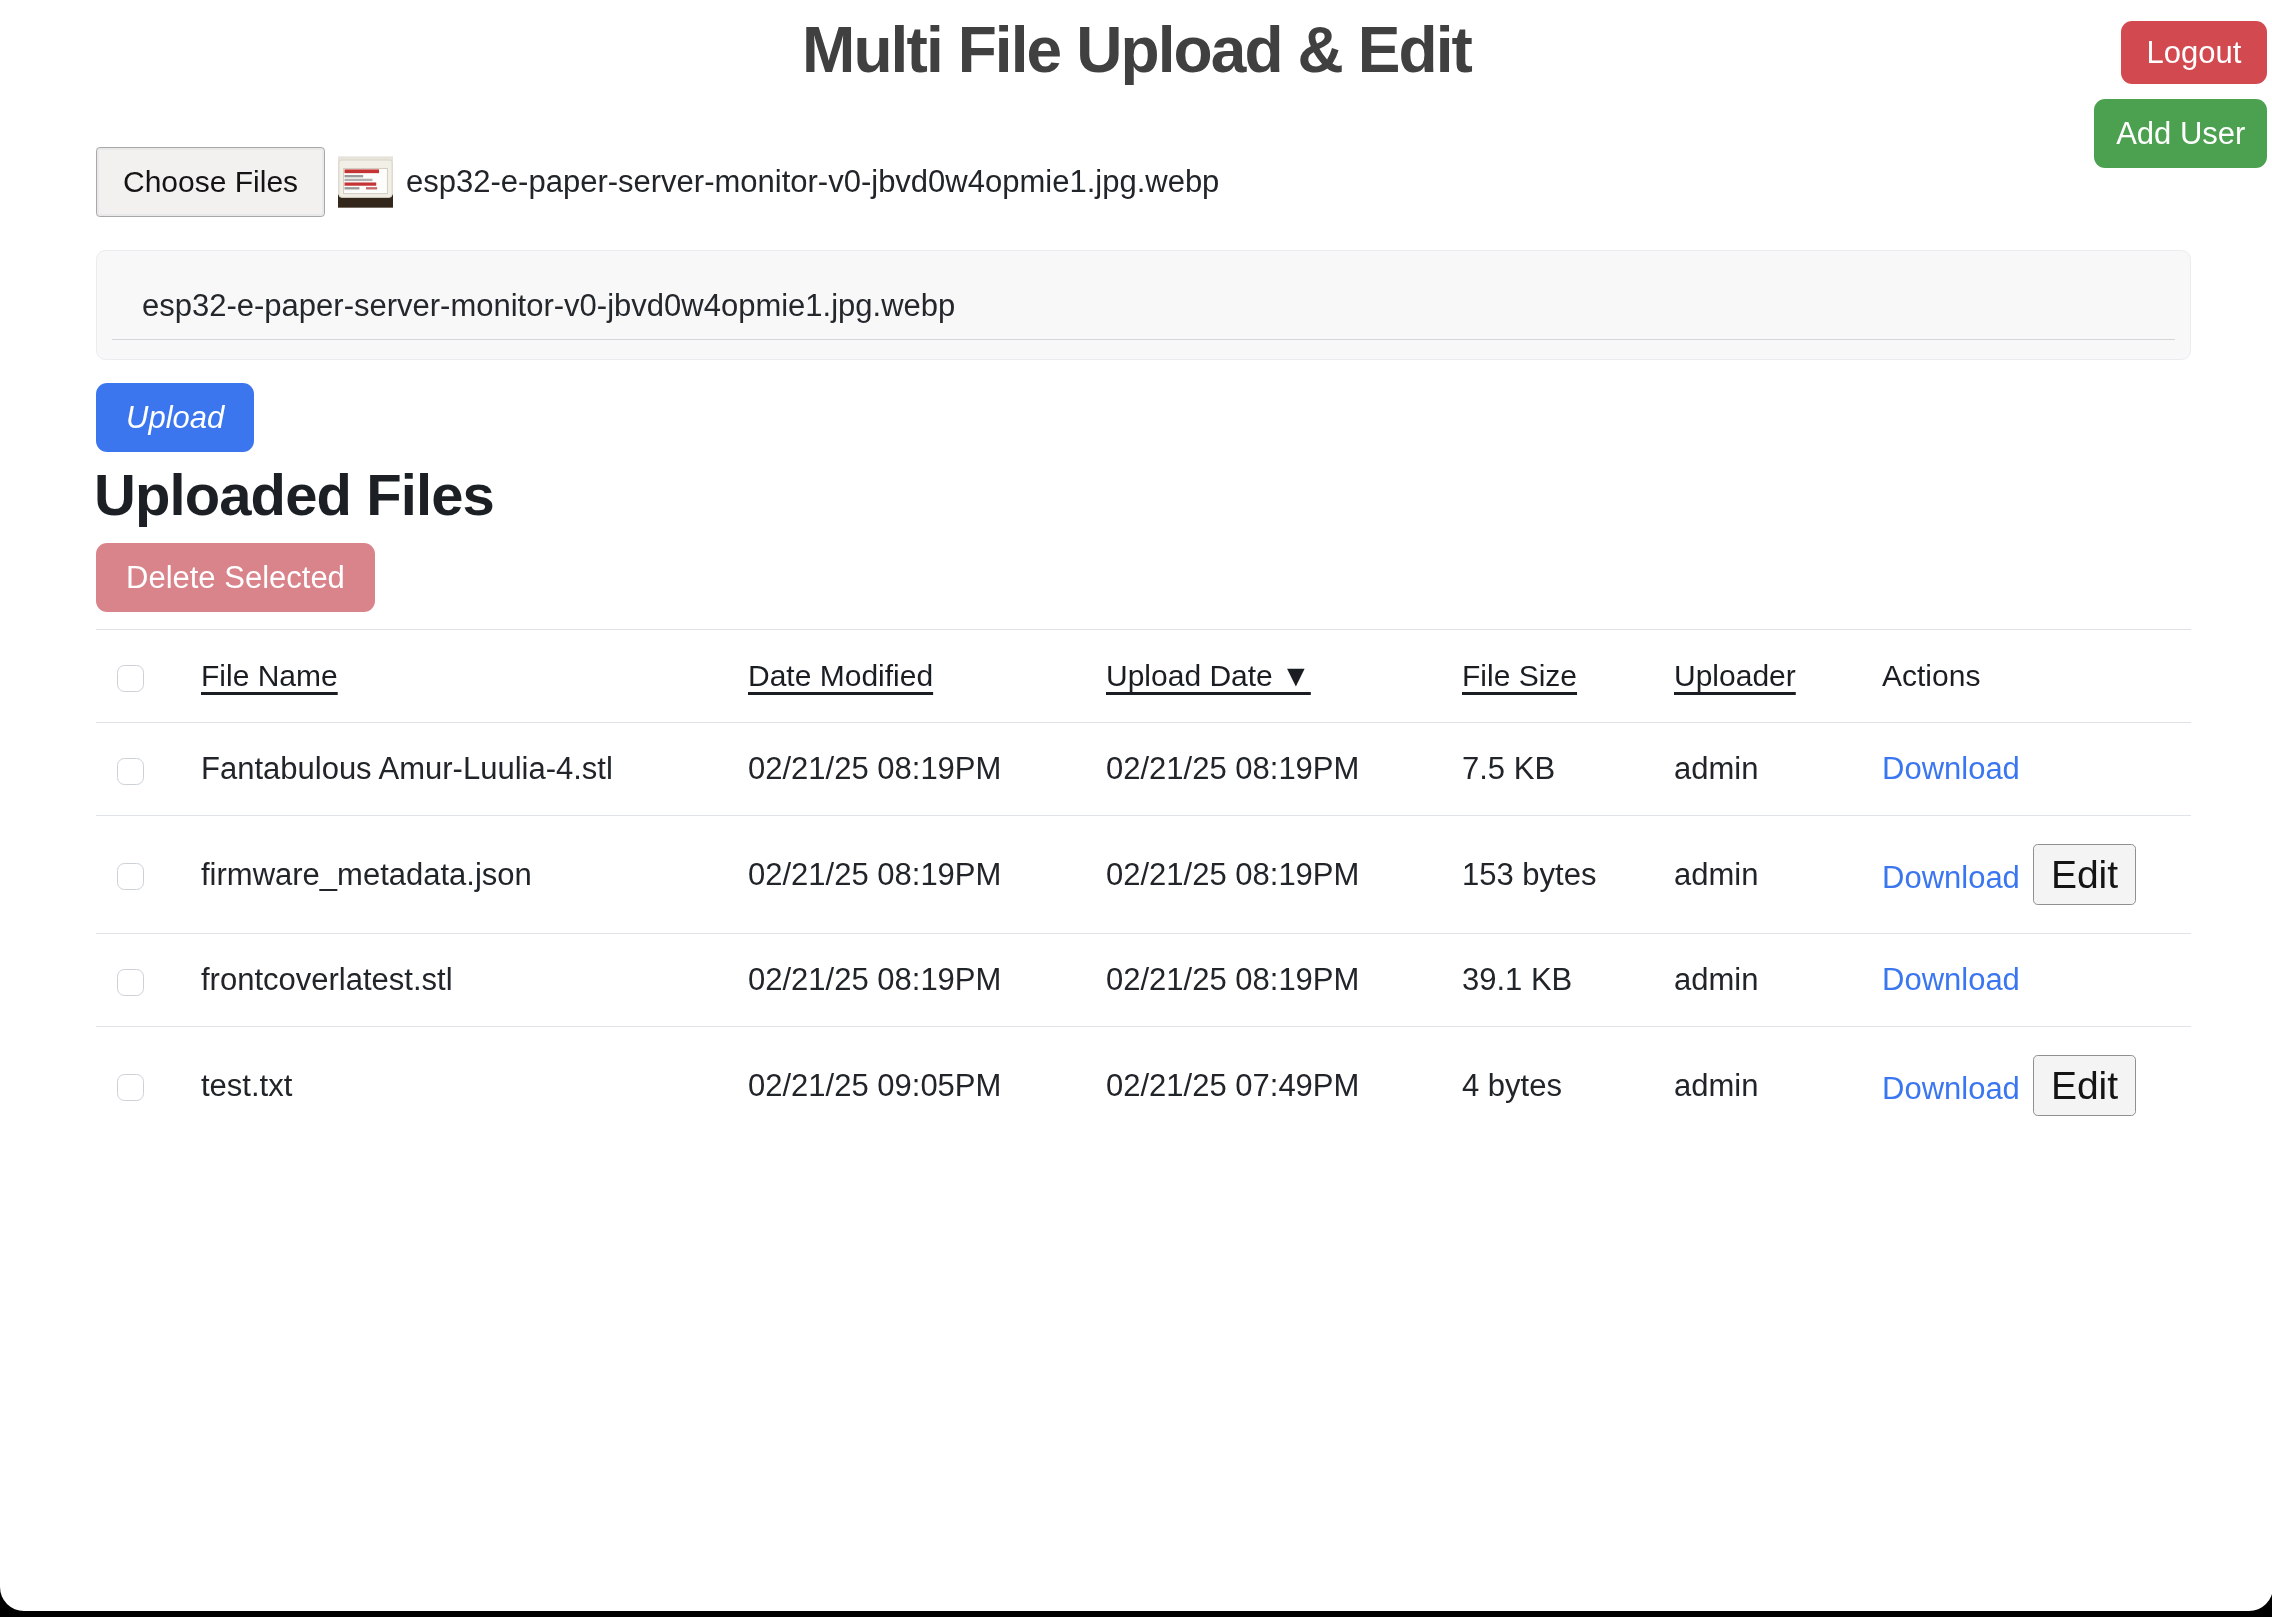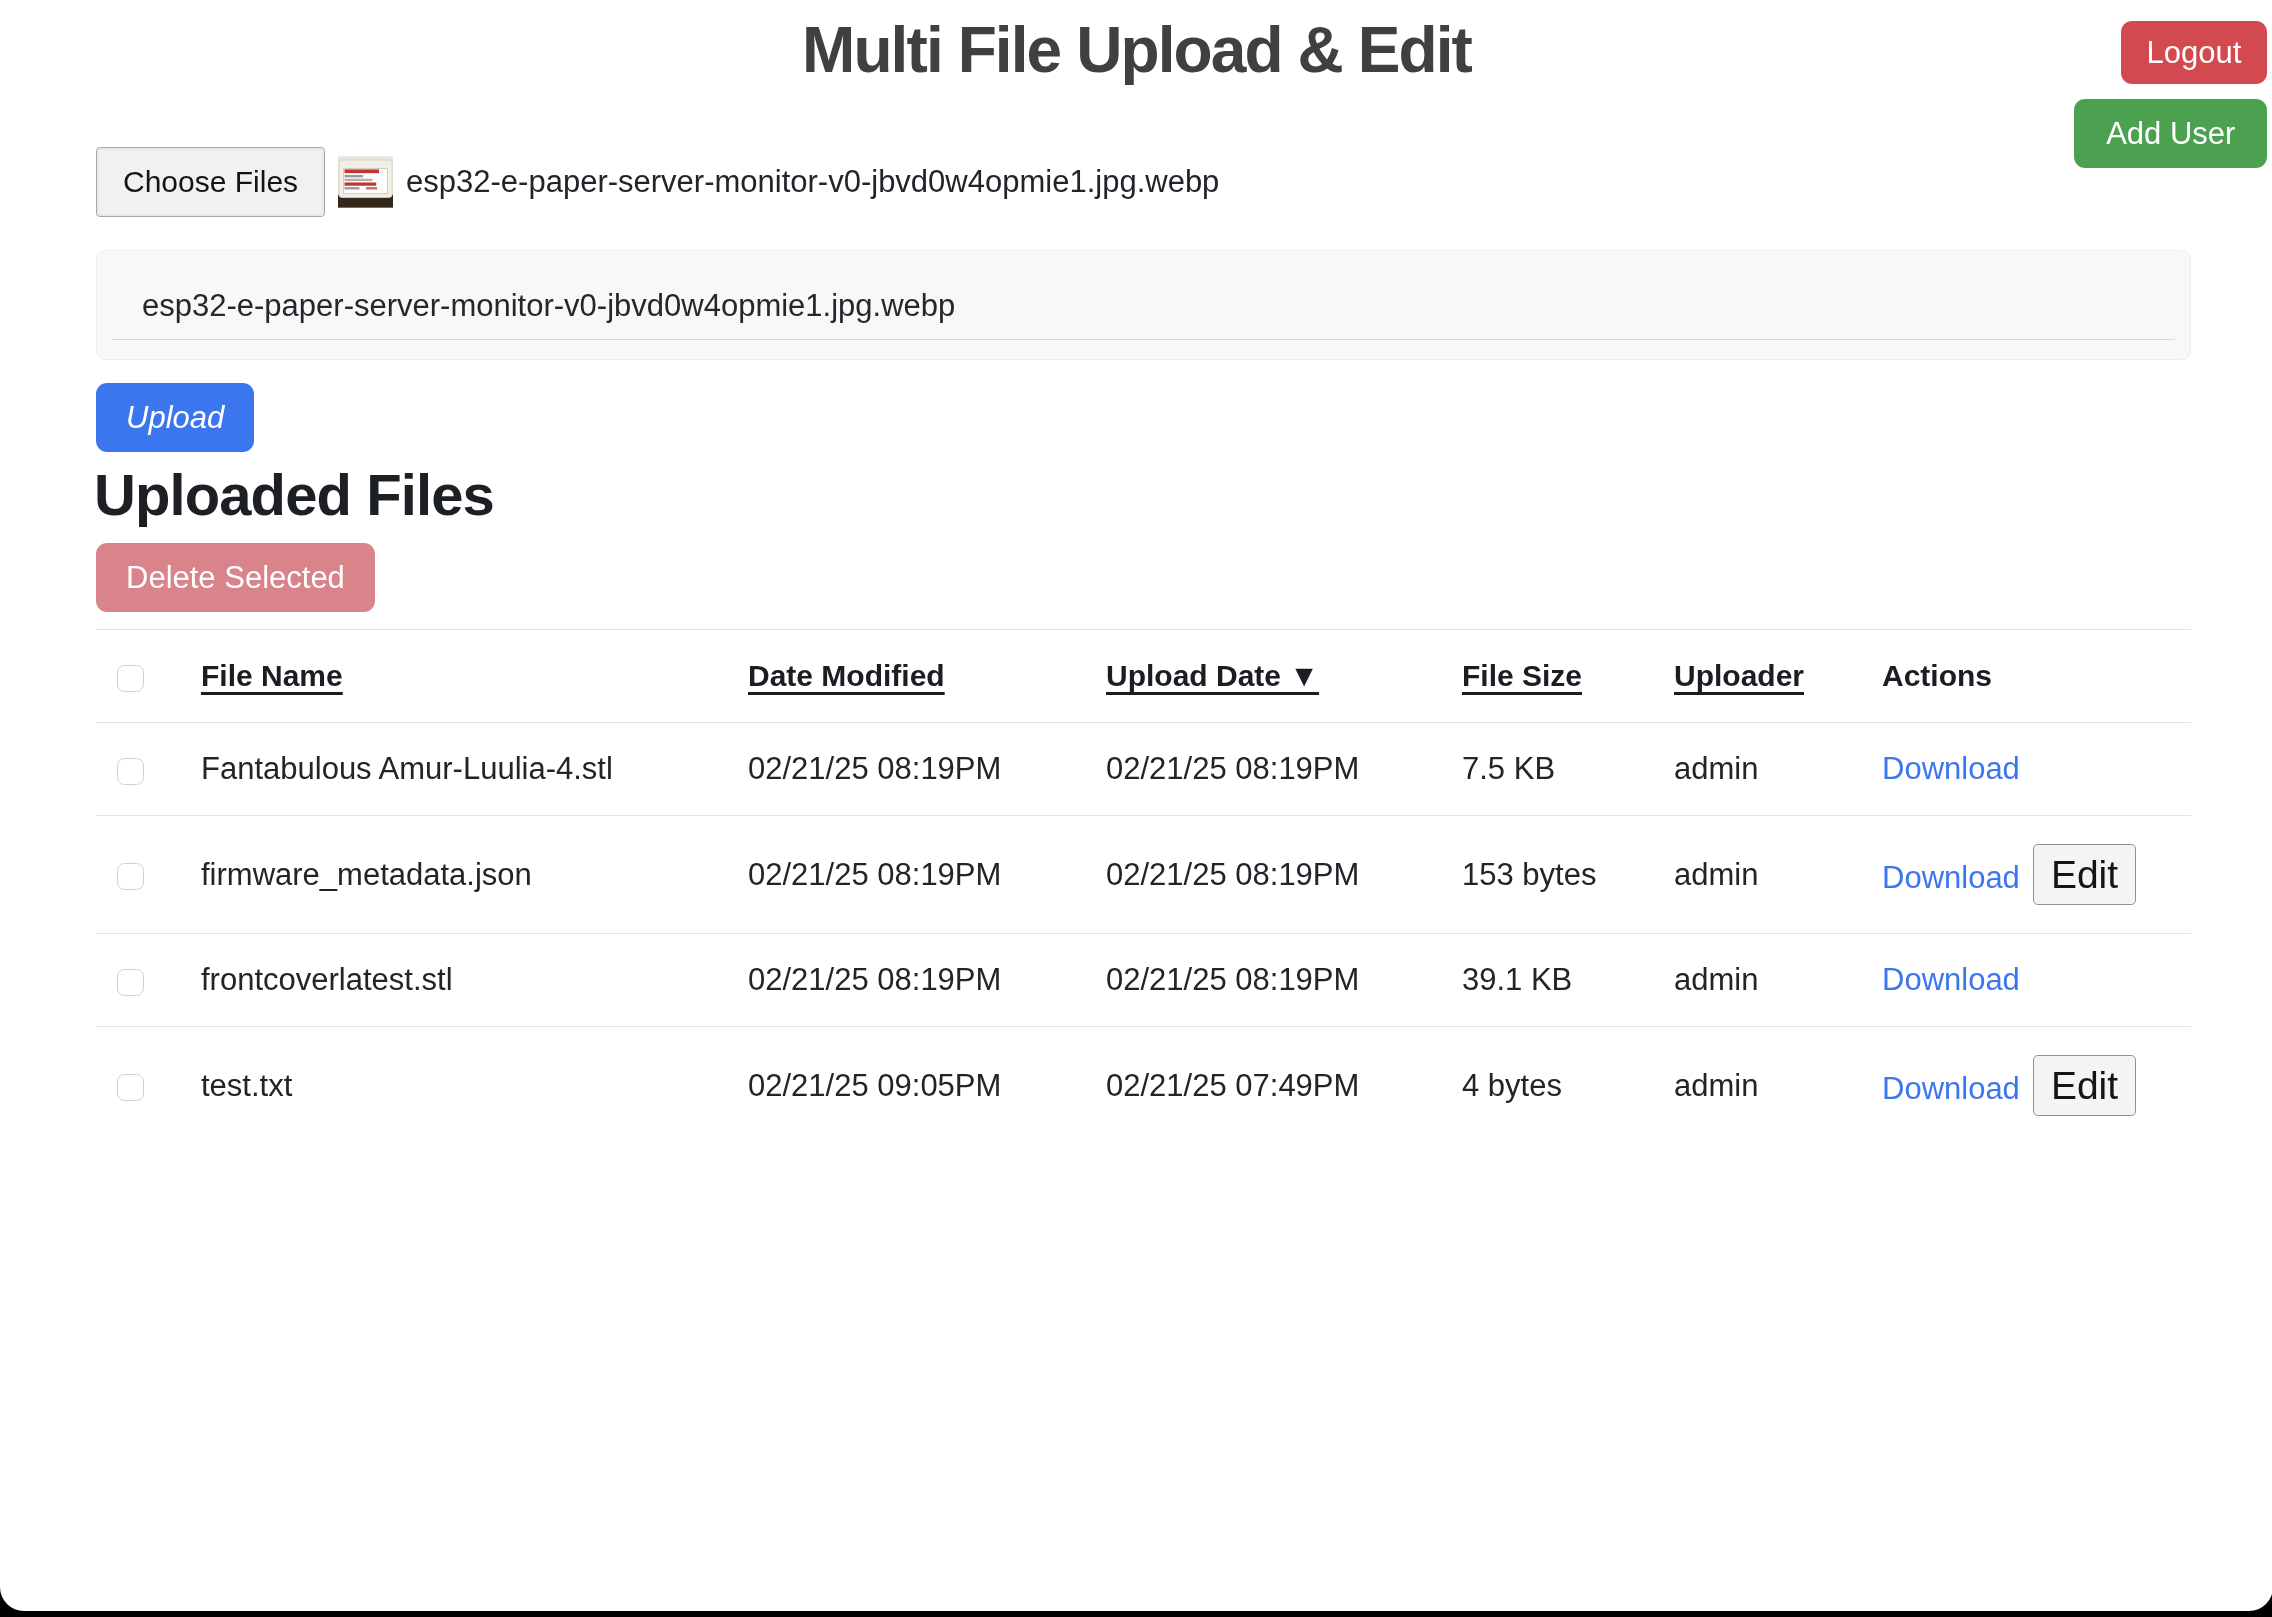--- a/index.html
+++ b/index.html
@@ -26,21 +26,21 @@
     display:inline-block;
     border:none;
     border-radius:11.2px;
     color:#fff;
     font-family:inherit;
     font-size:31px;
     line-height:1.2;
     cursor:pointer;
   }
   .btn-logout{position:absolute; top:20.6px; right:5.6px; background:#d2494f; padding:13px 26px;}
-  .btn-adduser{position:absolute; top:99px; right:5.6px; background:#4ba150; padding:16px 32px;}
+  .btn-adduser{position:absolute; top:99px; right:5.6px; background:#4ba150; padding:16px 22px;}
   .choose-row{
     display:flex;
     align-items:center;
     gap:13px;
     margin:60px 82px 0 96px;
   }
   .choose-files{
     background:#f2f1f0;
     border:1.9px solid #a8a8a8;
     border-radius:3.7px;
@@ -81,21 +81,21 @@
     border-collapse:collapse;
     table-layout:fixed;
   }
   table.files thead tr{
     border-top:1.9px solid #dee2e6;
     border-bottom:1.9px solid #dee2e6;
   }
   table.files th{
     text-align:left;
     font-size:30px;
-    font-weight:700;
+    font-weight:400;
     color:#1a1e22;
     padding:29px 0;
   }
   table.files th .col-label.sortable{
     text-decoration:underline;
     text-decoration-thickness:2.8px;
     text-underline-offset:5.6px;
     cursor:pointer;
   }
   table.files tbody tr{border-bottom:1.9px solid #e0e3e7;}

